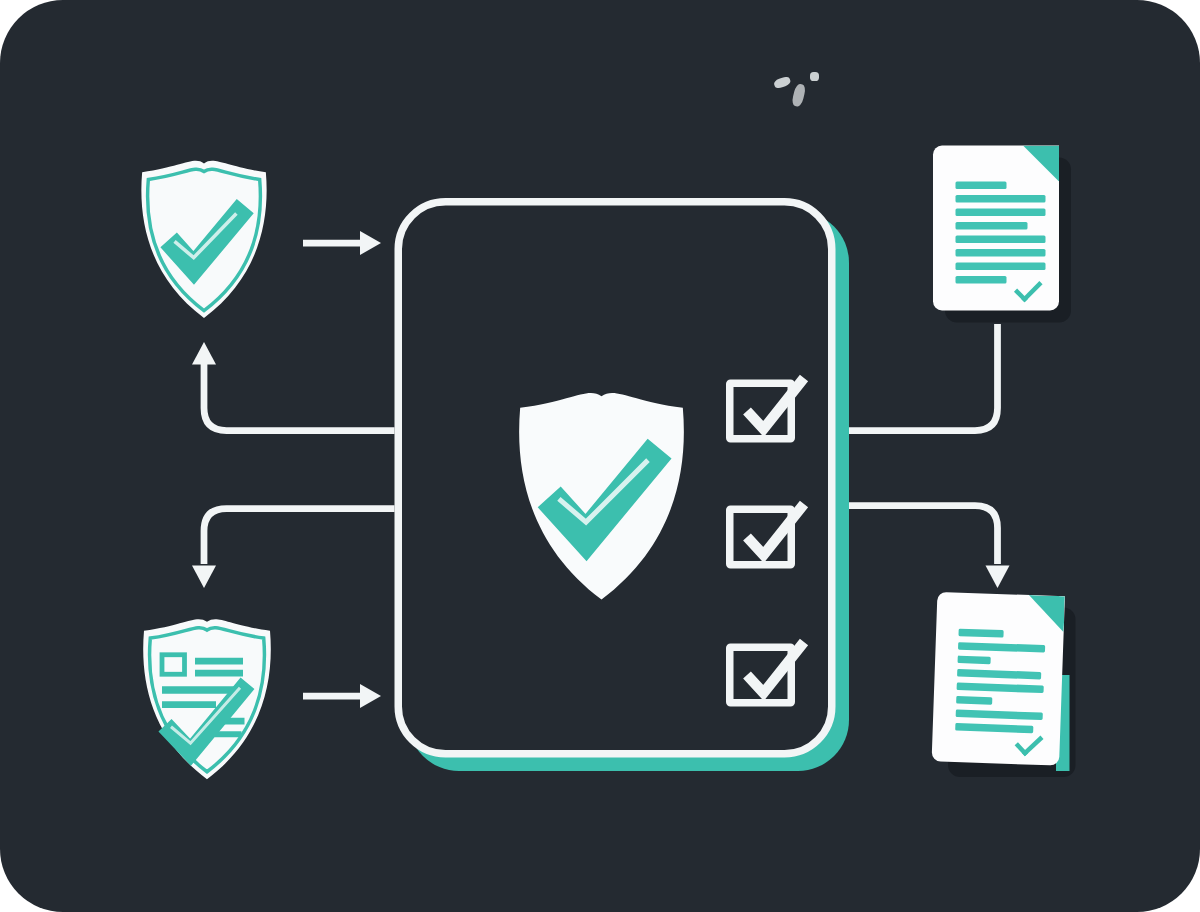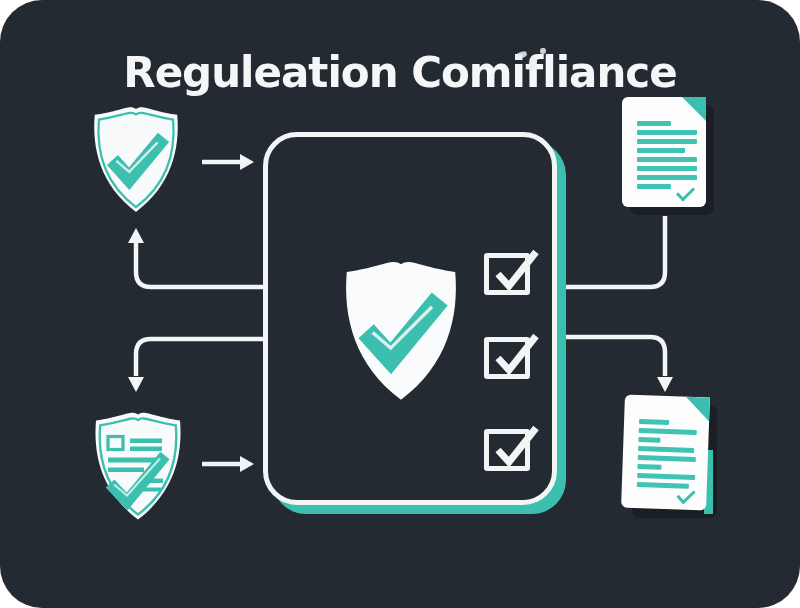--- a/index.html
+++ b/index.html
@@ -48,21 +48,20 @@
   .mini-check{position:absolute;right:12px;bottom:10px;width:14px;height:7px;
               border-left:3px solid #3cbfae;border-bottom:3px solid #3cbfae;
               transform:rotate(-45deg);}
 </style>
 </head>
 <body>
 
 <div id="screen">
   <div class="card"></div>
 
-  <div class="title">Reguleation Comifliance</div>
   <div class="glitch g1"></div>
   <div class="glitch g2"></div>
   <div class="glitch g3"></div>
 
   <svg class="connectors" width="800" height="608" viewBox="0 0 800 608">
     <g stroke="#f2f5f6" stroke-width="4.5" fill="none" stroke-linecap="butt" stroke-linejoin="round">
       <path d="M202 162 H242"></path>
       <path d="M202 464 H242"></path>
       <path d="M263 287 H151 Q136 287 136 272 V242"></path>
       <path d="M263 339 H151 Q136 339 136 354 V376"></path>

